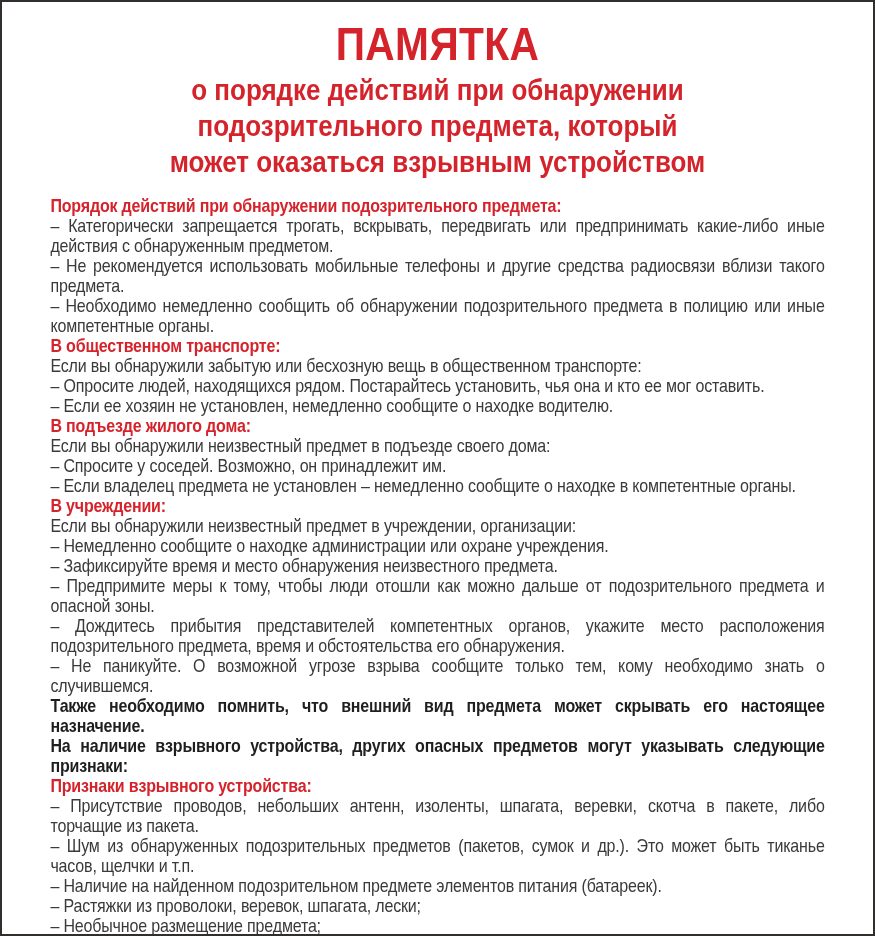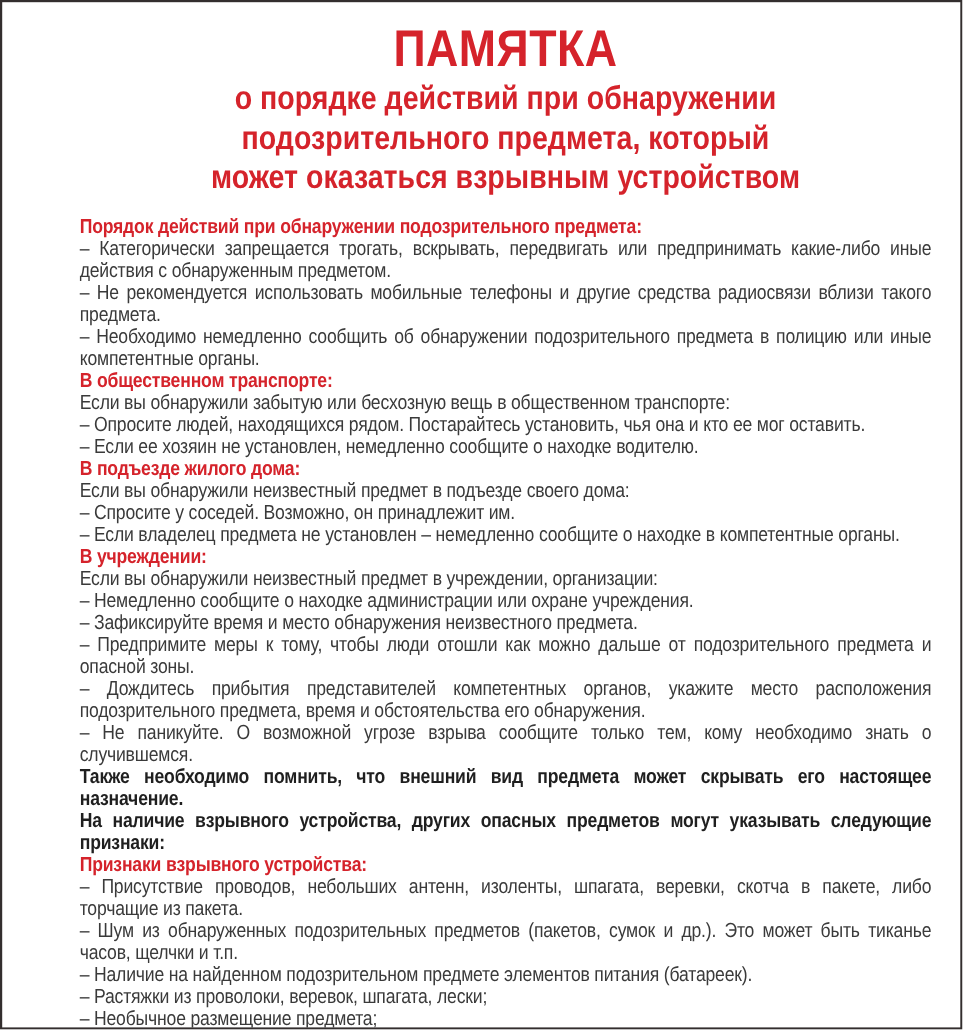--- a/index.html
+++ b/index.html
@@ -9,21 +9,20 @@
     font-family: "Liberation Sans", sans-serif;
   }
   .page {
     position: relative;
     width: 875px;
     height: 936px;
     box-sizing: border-box;
     border: 2px solid #332e2e;
     background: #ffffff;
     overflow: hidden;
-    padding-left: 22px;
   }
   
   .squeeze {
     width: 1007px;
     transform: scaleX(0.865);
     transform-origin: 0 0;
   }
   .header {
     text-align: center;
     padding-top: 14px;

